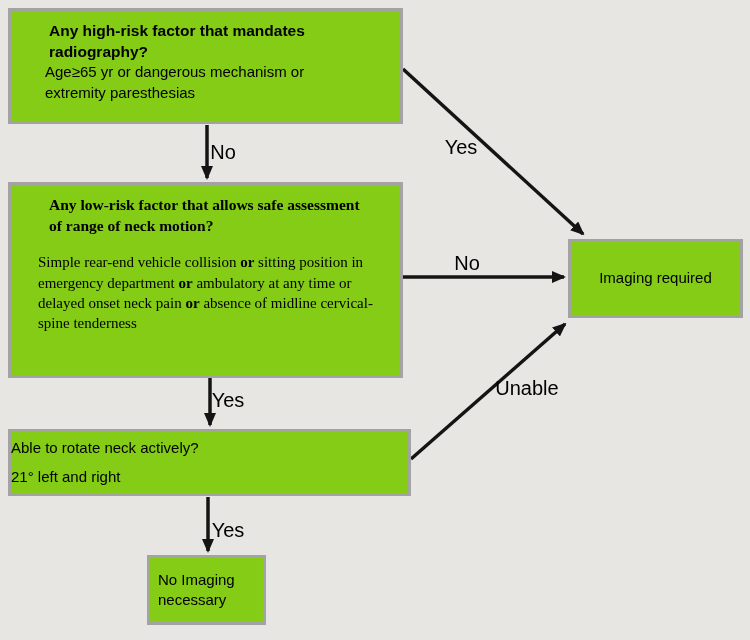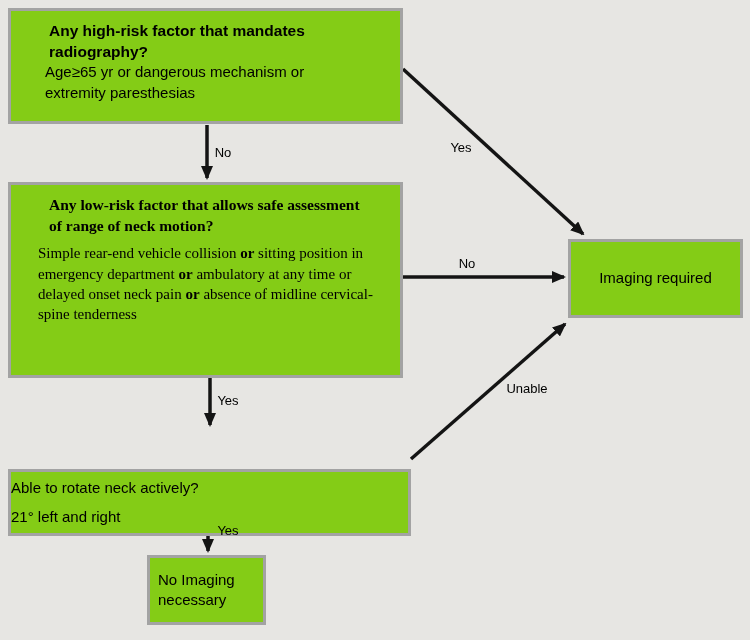--- a/index.html
+++ b/index.html
@@ -18,37 +18,37 @@
     position: absolute;
     background: #84cc16;
     border: 3px solid #a3a3a3;
     box-sizing: border-box;
     text-align: left;
     font-size: 15px;
     line-height: 1.36;
   }
   .box .title { font-weight: 700; margin-top: 9px; padding: 0 38px; font-size: 15.5px; }
   .box1 .body { padding: 0 34px; }
-  .box2 .body { margin-top: 7px; padding: 0 27px; }
+  .box2 .body { margin-top: 16px; padding: 0 27px; }
   .b { font-weight: 700; }
   .box3 {
     display: flex; flex-direction: column; justify-content: center;
     gap: 9px;
   }
   .box4 {
     display: flex; align-items: center; justify-content: center;
     padding: 0 8px;
   }
   .box-imaging {
     display: flex; align-items: center; justify-content: center;
   }
   .edge-label {
     position: absolute;
     transform: translate(-50%, -50%);
-    font-size: 13px;
+    font-size: 20px;
     white-space: nowrap;
   }
 </style>
 </head>
 <body>
 
 <div class="canvas">
 
   <svg class="arrows" width="750" height="640" viewBox="0 0 750 640">
     <defs>
@@ -67,21 +67,21 @@
   <div class="box box1" style="left:8px; top:8px; width:395px; height:116px;">
     <div class="title">Any high-risk factor that mandates radiography?</div>
     <div class="body">Age≥65 yr or dangerous mechanism or extremity paresthesias</div>
   </div>
 
   <div class="box box2" style="left:8px; top:182px; width:395px; height:196px;font-family:Liberation Serif, serif;">
     <div class="title">Any low-risk factor that allows safe assessment of range of neck motion?</div>
     <div class="body"><span>Simple rear-end vehicle collision </span><span class="b">or</span><span> sitting position in emergency department </span><span class="b">or</span><span> ambulatory at any time or delayed onset neck pain </span><span class="b">or</span><span> absence of midline cervical-spine tenderness</span></div>
   </div>
 
-  <div class="box box3" style="left:8px; top:429px; width:403px; height:67px;margin-top:40px;">
+  <div class="box box3" style="left:8px; top:429px; width:403px; height:67px;">
     <div>Able to rotate neck actively?</div>
     <div>21° left and right</div>
   </div>
 
   <div class="box box4" style="left:147px; top:555px; width:119px; height:70px;">
     <div>No Imaging necessary</div>
   </div>
 
   <div class="box box-imaging" style="left:568px; top:239px; width:175px; height:79px;">
     <div>Imaging required</div>

